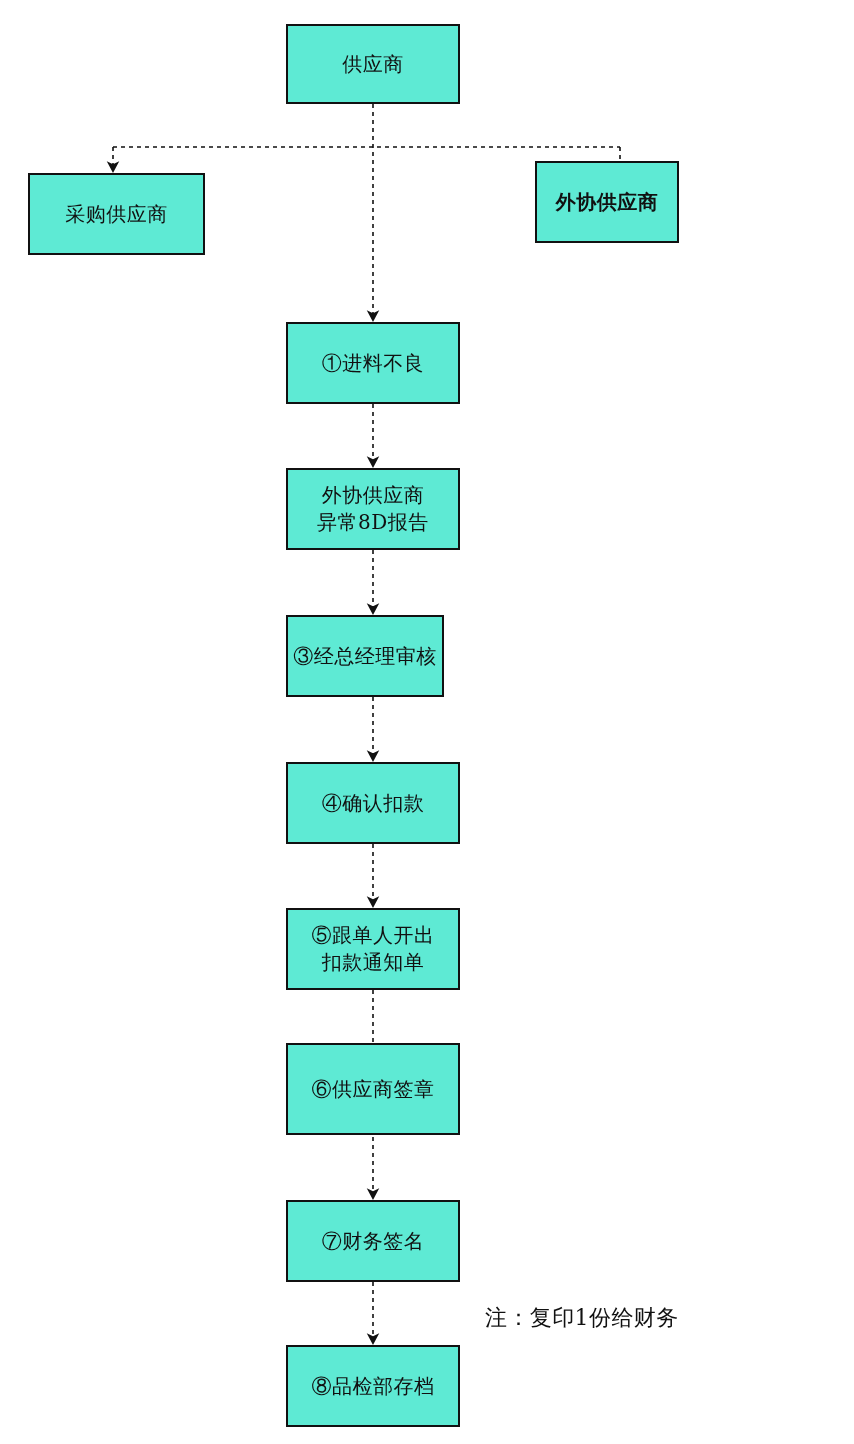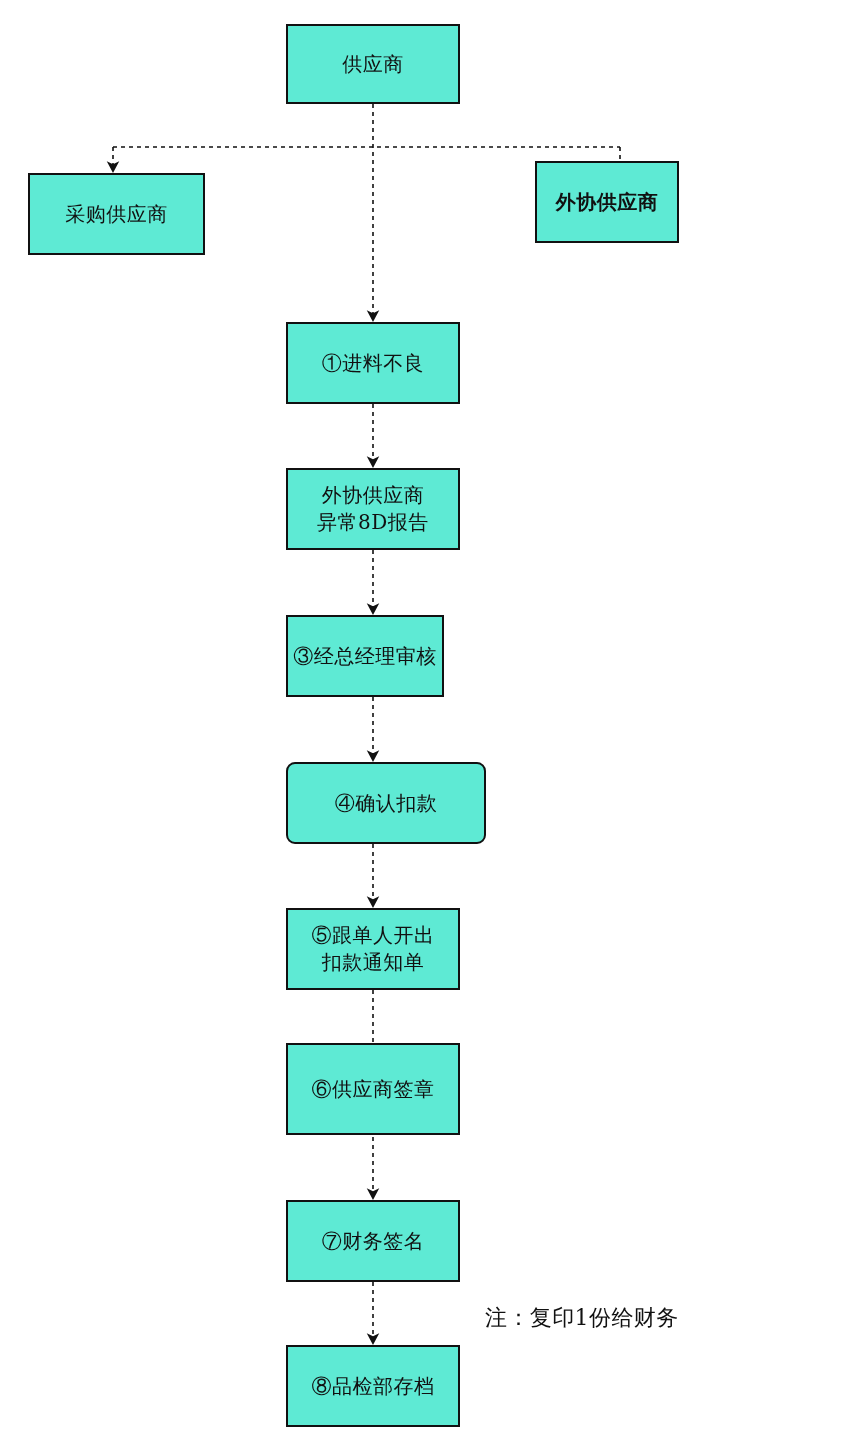--- a/index.html
+++ b/index.html
@@ -113,21 +113,21 @@
 
   <div class="node" style="left:286px; top:468px; width:174px; height:82px;">
     <span class="node-text">外协供应商
 异常8D报告</span>
   </div>
 
   <div class="node" style="left:286px; top:615px; width:158px; height:82px;">
     <span class="node-text">③经总经理审核</span>
   </div>
 
-  <div class="node" style="left:286px; top:762px; width:200px; height:82px;border-radius:9px;">
+  <div class="node" style="left:286px; top:762px; width:174px; height:82px;">
     <span class="node-text">④确认扣款</span>
   </div>
 
   <div class="node" style="left:286px; top:908px; width:174px; height:82px;">
     <span class="node-text">⑤跟单人开出
 扣款通知单</span>
   </div>
 
   <div class="node" style="left:286px; top:1043px; width:174px; height:92px;text-align:right;">
     <span class="node-text">⑥供应商签章</span>

